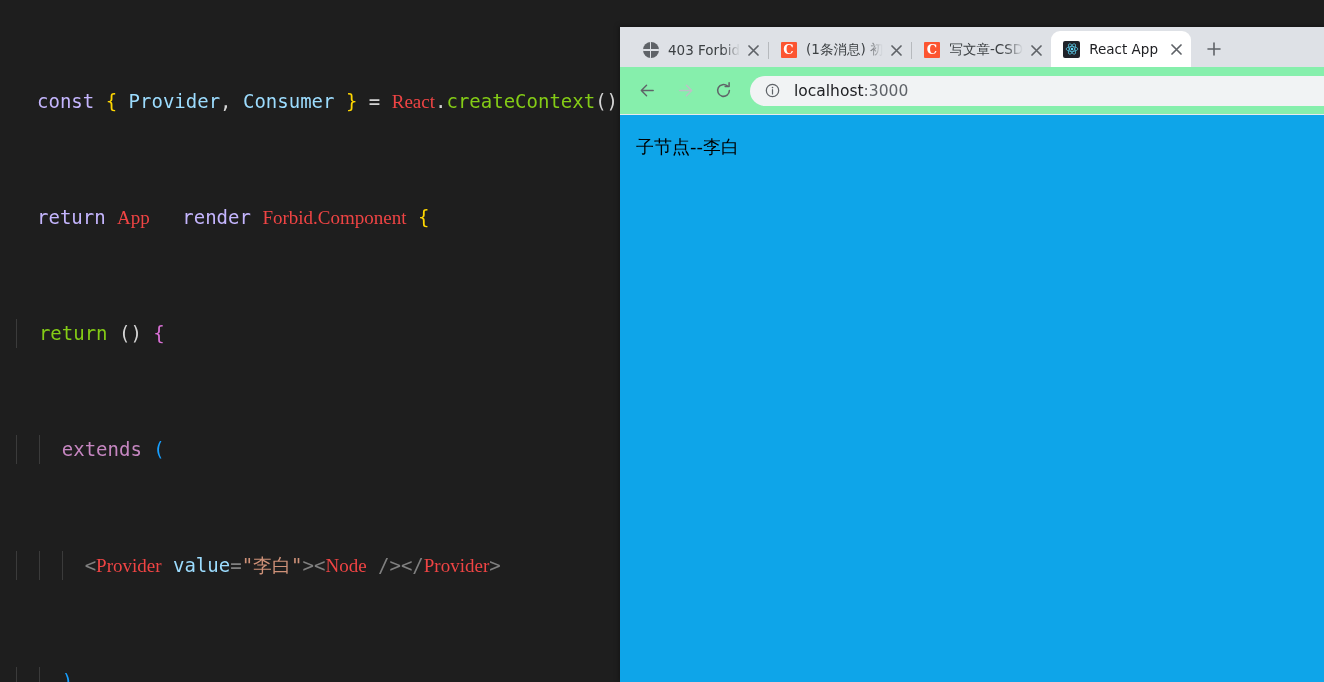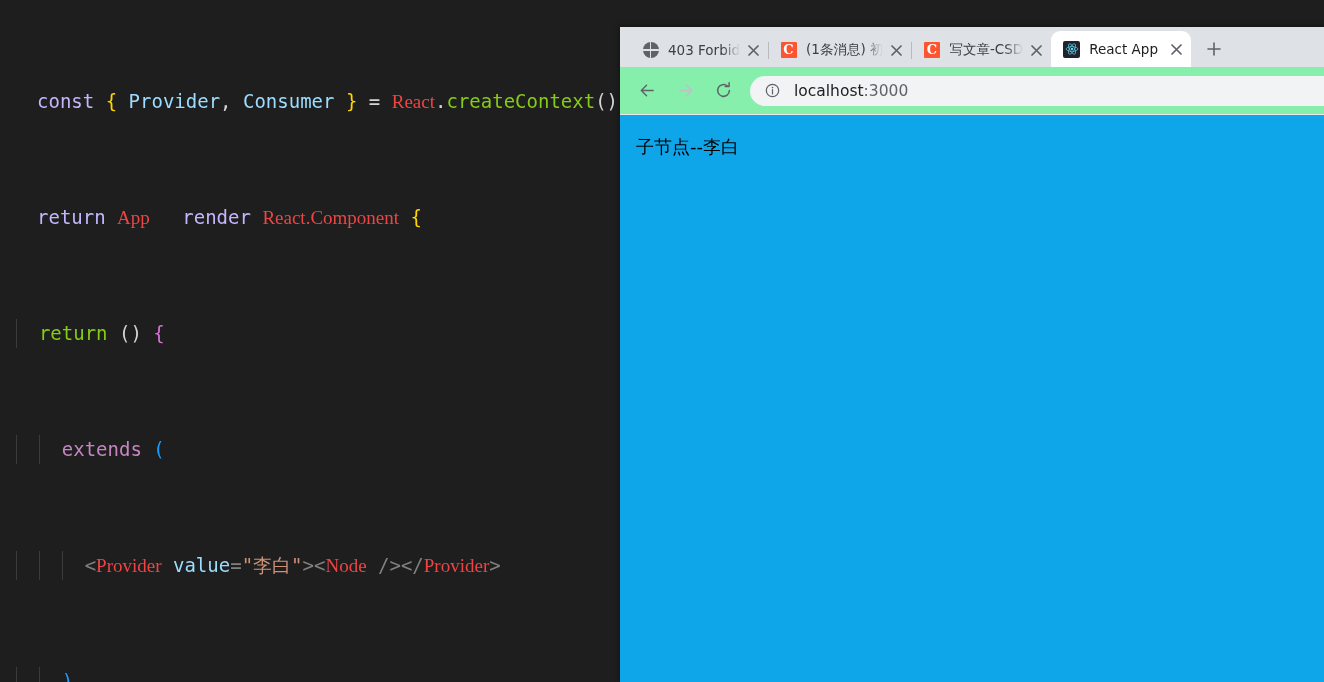--- a/index.html
+++ b/index.html
@@ -148,21 +148,21 @@
     padding:12px 8px 0 8px;
   }
 </style>
 </head>
 <body>
 
 <div id="editor">
 
   <div class="code-line"><span class="kw">const</span><span class="pl"> </span><span class="brk">{</span><span class="pl"> </span><span class="var">Provider</span><span class="pl">, </span><span class="var">Consumer</span><span class="pl"> </span><span class="brk">}</span><span class="pl"> = </span><span class="cls">React</span><span class="pl">.</span><span class="fn">createContext</span><span class="pl">()</span></div>
 
-  <div class="code-line"><span class="kw">return</span><span class="pl"> </span><span class="cls">App</span><span class="pl"> </span><span class="kw">render</span><span class="pl"> </span><span class="cls">React.Component</span><span class="pl"> </span><span class="brk">{</span></div>
+  <div class="code-line"><span class="kw">return</span><span class="pl"> </span><span class="cls">App</span><span class="pl"> </span><span class="kw">render</span><span class="pl"> </span><span class="cls">Forbid.Component</span><span class="pl"> </span><span class="brk">{</span></div>
 
   <div class="code-line"><span class="ig d1"></span><span class="pl">  </span><span class="fn">return</span><span class="pl"> () </span><span class="brk2">{</span></div>
 
   <div class="code-line"><span class="ig d1"></span><span class="ig d2"></span><span class="pl">    </span><span class="kw2">extends</span><span class="pl"> </span><span class="brk3">(</span></div>
 
   <div class="code-line"><span class="ig d1"></span><span class="ig d2"></span><span class="ig d3"></span><span class="pl">      </span><span class="punct">&lt;</span><span class="cls">Provider</span><span class="pl"> </span><span class="var">value</span><span class="punct">=</span><span class="str">"李白"</span><span class="punct">&gt;&lt;</span><span class="cls">Node</span><span class="punct"> /&gt;&lt;/</span><span class="cls">Provider</span><span class="punct">&gt;</span></div>
 
   <div class="code-line"><span class="ig d1"></span><span class="ig d2"></span><span class="pl">    </span><span class="brk3">)</span></div>
 
   

